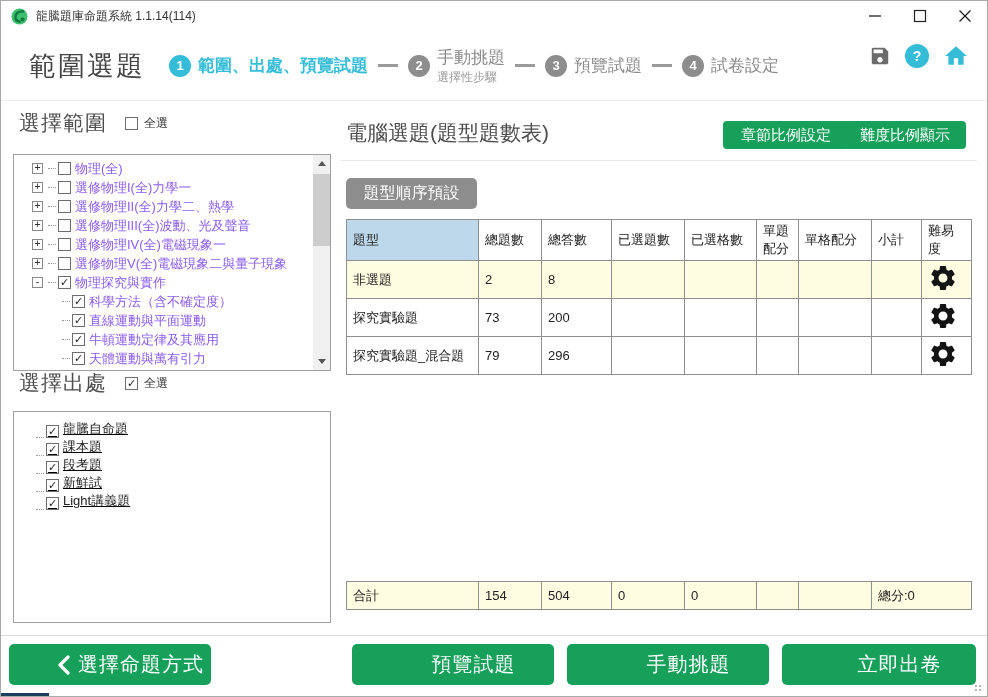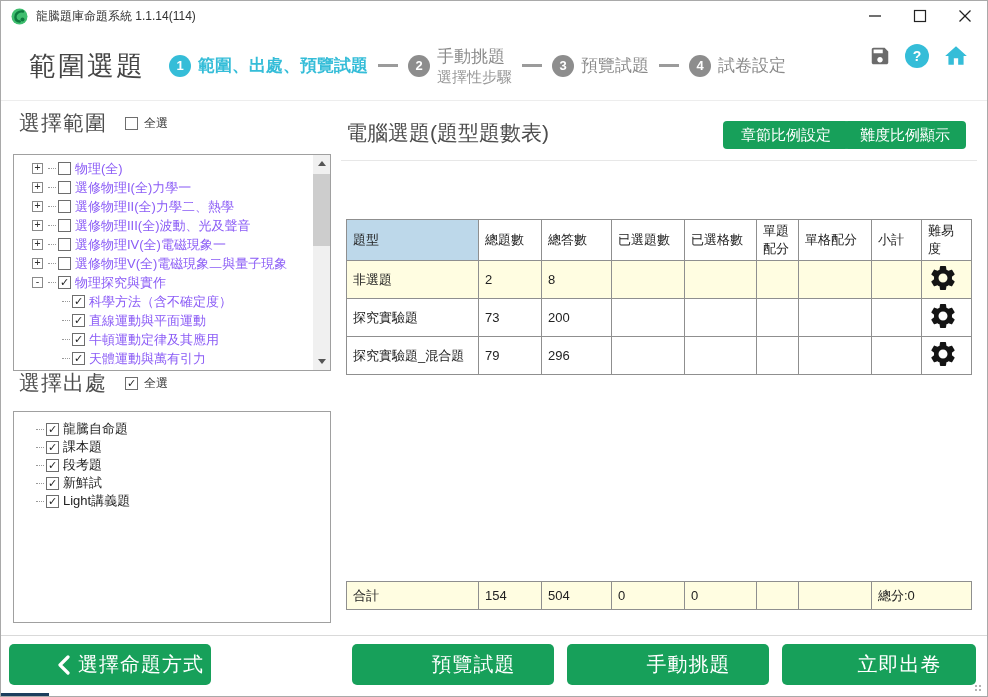--- a/index.html
+++ b/index.html
@@ -16,21 +16,21 @@
   
   .header { position:absolute; top:30px; left:0; right:0; height:70px; border-bottom:1px solid #ededed; display:flex; align-items:center; }
   .page-title { margin-left:28px; font-size:27px; color:#454545; letter-spacing:2px; }
   .steps { display:flex; align-items:center; margin-left:24px; }
   .step { display:flex; align-items:center; cursor:default; }
   .step-circle { width:22px; height:22px; border-radius:50%; background:#8d8d8d; color:#fff; font-size:13px; font-weight:bold; display:flex; align-items:center; justify-content:center; flex:none; }
   .step.active .step-circle { background:#35bdd8; }
   .step-texts { margin-left:7px; display:flex; flex-direction:column; }
   .step-label { font-size:17px; color:#8a8a8a; white-space:nowrap; }
   .step.active .step-label { color:#35bdd8; font-weight:bold; }
-  .step-sub { font-size:15px; color:#9a9a9a; white-space:nowrap; }
+  .step-sub { font-size:12px; color:#9a9a9a; white-space:nowrap; }
   .step-dash { width:20px; height:3px; background:#9b9b9b; margin:0 10px; }
   .header-icons { position:absolute; right:18px; top:12px; display:flex; align-items:center; gap:14px; }
   .help-circle { width:24px; height:24px; border-radius:50%; background:#35bdd8; color:#fff; font-size:14px; font-weight:bold; display:flex; align-items:center; justify-content:center; }
 
   
   .section-title-row { position:absolute; left:18px; display:flex; align-items:center; }
   .section-title { font-size:21px; color:#4d4d4d; letter-spacing:1px; }
   .select-all { display:flex; align-items:center; margin-left:18px; gap:6px; }
   .select-all .lbl { font-size:12px; color:#333; }
 
@@ -52,21 +52,21 @@
 
   .scrollbar { position:absolute; top:0; right:0; width:17px; height:100%; background:#f0f0f0; }
   .sb-btn { width:17px; height:17px; display:flex; align-items:center; justify-content:center; }
   .sb-up { position:absolute; top:0; }
   .sb-down { position:absolute; bottom:0; }
   .sb-up::after { content:""; border-left:4px solid transparent; border-right:4px solid transparent; border-bottom:5px solid #555; }
   .sb-down::after { content:""; border-left:4px solid transparent; border-right:4px solid transparent; border-top:5px solid #555; }
   .sb-thumb { position:absolute; top:19px; left:0; width:17px; height:72px; background:#cdcdcd; }
 
   .src-inner { padding-top:8px; }
-  .src-item { display:flex; align-items:center; height:18px; padding-left:22px; }
+  .src-item { display:flex; align-items:flex-end; height:18px; padding-left:22px;text-decoration:underline; }
   .src-label { font-size:13px; color:#222; margin-left:4px; white-space:nowrap; }
 
   
   .main-title { position:absolute; left:345px; top:118px; font-size:21px; color:#4d4d4d; }
   .green-btn { position:absolute; top:120px; height:28px; background:#17a05a; color:#fff; font-size:15px; border:none; border-radius:4px; display:flex; align-items:center; justify-content:center; cursor:pointer; }
   .btn-chapter { left:722px; width:126px; }
   .btn-difficulty { left:843px; width:122px; }
   .main-sep { position:absolute; top:159px; left:340px; width:636px; height:1px; background:#e7e7e7; }
   .gray-btn { position:absolute; top:177px; left:345px; width:131px; height:31px; background:#8d8d8d; color:#fff; font-size:16px; border:none; border-radius:5px; display:flex; align-items:center; justify-content:center; cursor:pointer; }
 
@@ -284,20 +284,21 @@
         <span class="cb checked"></span>
         <span class="src-label">Light講義題</span>
       </div>
     </div>
   </div>
 
   <div class="main-title">電腦選題(題型題數表)</div>
   <button class="green-btn btn-chapter">章節比例設定</button>
   <button class="green-btn btn-difficulty">難度比例顯示</button>
   <div class="main-sep"></div>
+  <button class="gray-btn">題型順序預設</button>
 
   <table class="qtable">
     <colgroup>
       <col style="width:132px">
         <col style="width:63px">
         <col style="width:70px">
         <col style="width:73px">
       <col style="width:72px">
         <col style="width:42px">
         <col style="width:73px">

